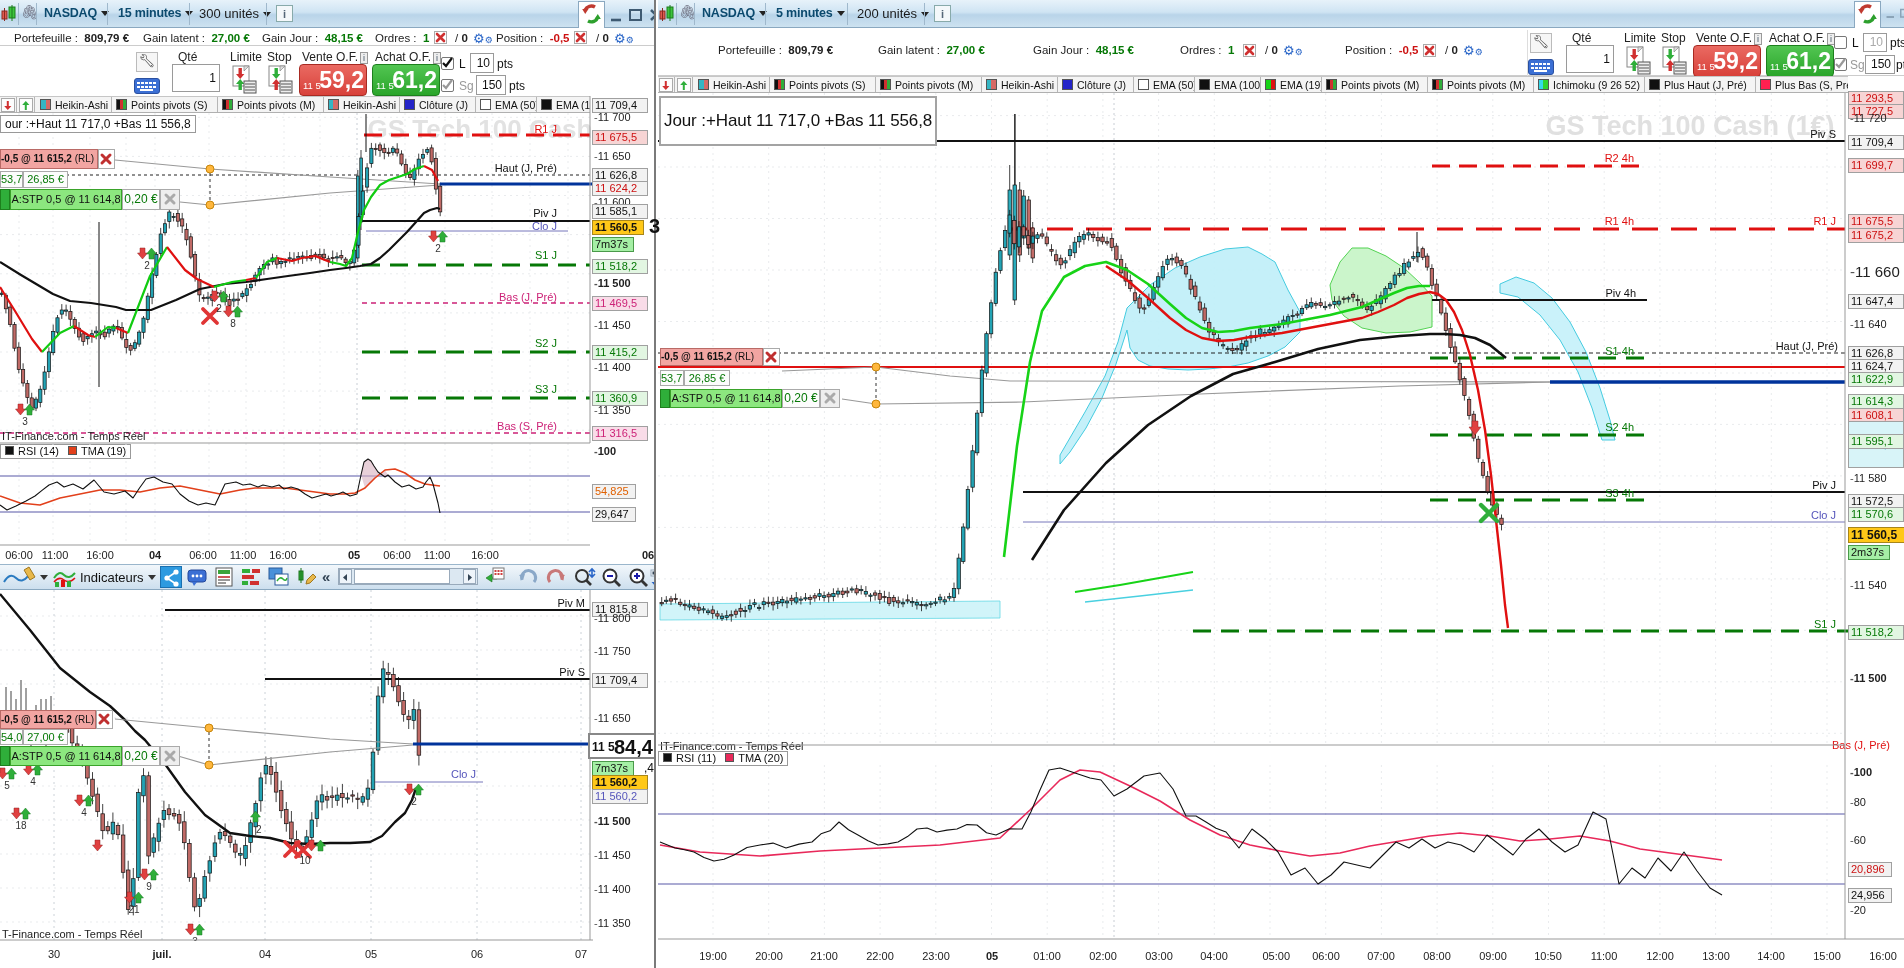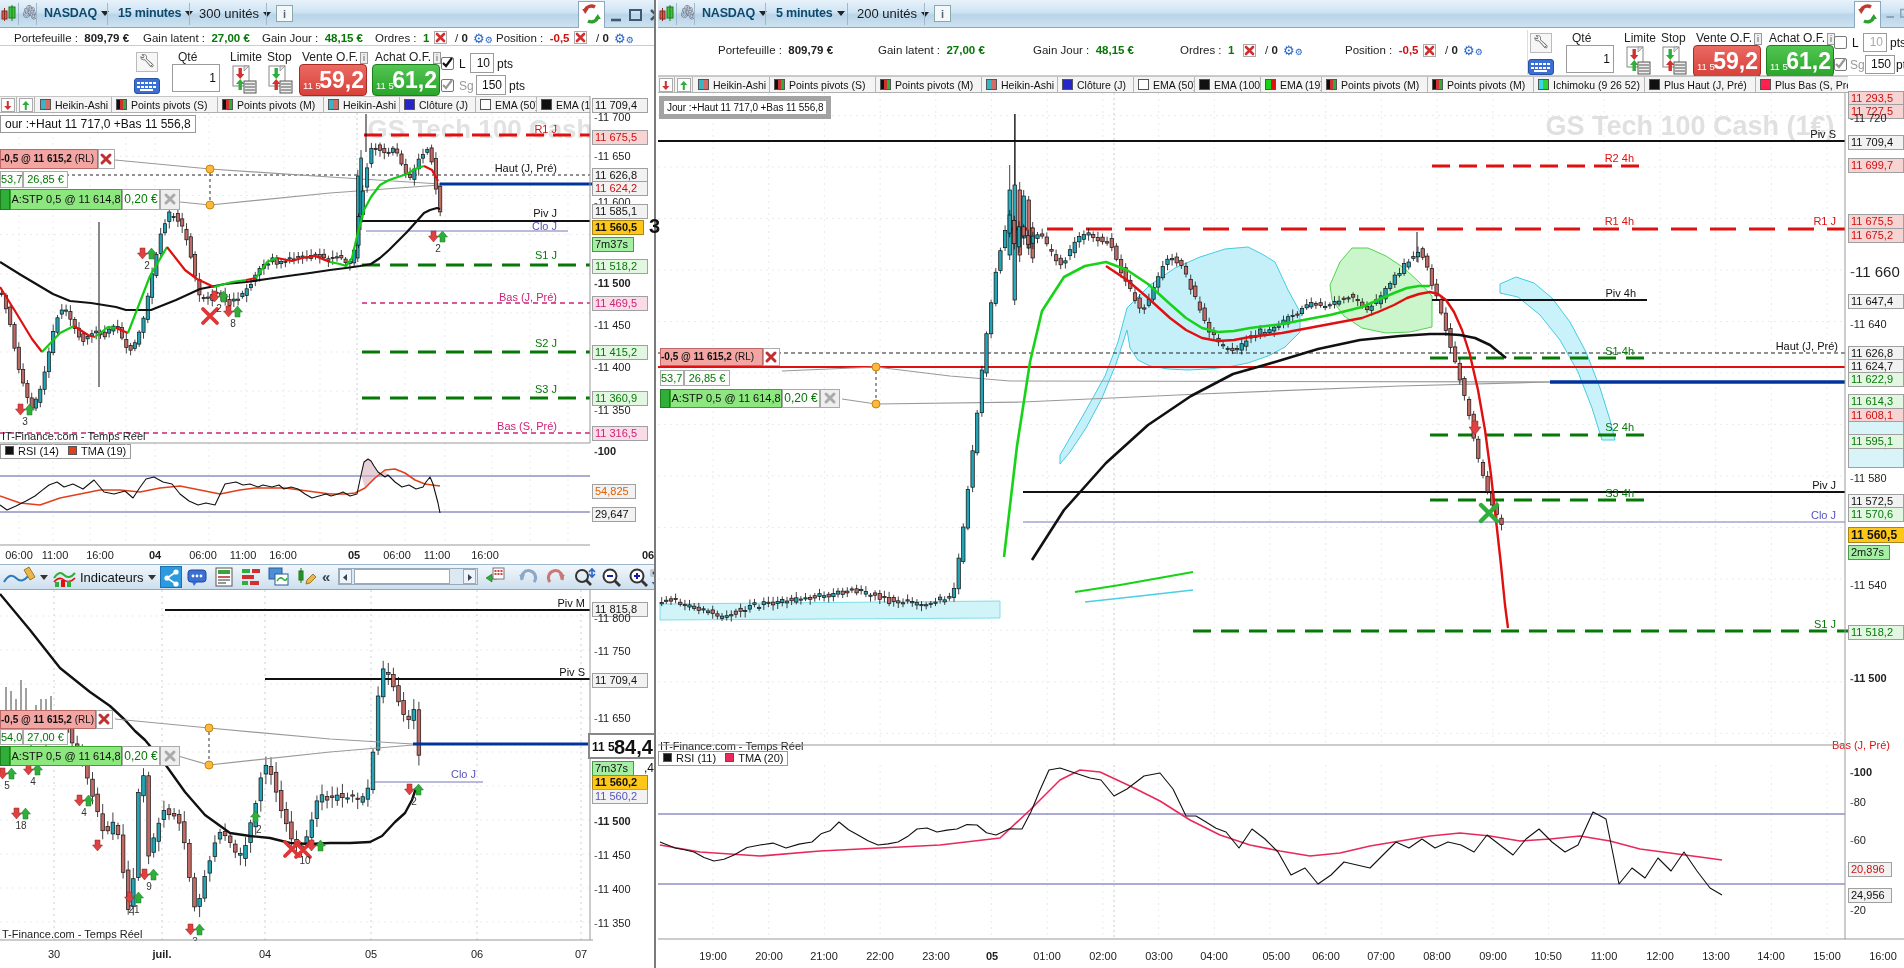--- a/index.html
+++ b/index.html
@@ -1183,21 +1183,21 @@
         <line x1="1114" y1="765" x2="1114" y2="939" stroke="#c8cdd4" stroke-width="1" stroke-dasharray="2,3"></line>
         <line x1="658" y1="814" x2="1845" y2="814" stroke="#5858a8" stroke-width="1.2"></line>
         <line x1="658" y1="884" x2="1845" y2="884" stroke="#5858a8" stroke-width="1.2"></line>
         <path d="M660.0 845.0 L700.0 852.0 L760.0 856.0 L820.0 851.0 L880.0 848.0 L940.0 845.0 L1000.0 838.0 L1030.0 810.0 L1060.0 780.0 L1080.0 770.0 L1100.0 772.0 L1130.0 786.0 L1160.0 801.0 L1190.0 820.0 L1220.0 835.0 L1250.0 845.0 L1280.0 851.0 L1310.0 856.0 L1340.0 853.0 L1370.0 846.0 L1400.0 841.0 L1430.0 836.0 L1460.0 833.0 L1490.0 836.0 L1520.0 841.0 L1550.0 839.0 L1580.0 836.0 L1610.0 841.0 L1640.0 849.0 L1670.0 853.0 L1700.0 857.0 L1722.0 860.0" fill="none" stroke="#e8295a" stroke-width="1.6" stroke-linejoin="round"></path>
         <path d="M660.0 842.0 L675.0 848.0 L684.5 849.8 L694.0 852.0 L704.0 857.6 L714.0 861.0 L724.0 859.2 L734.0 855.0 L747.0 847.5 L760.0 845.0 L773.0 843.1 L786.0 848.0 L799.0 844.1 L812.0 842.0 L821.0 833.8 L830.0 830.8 L839.0 822.0 L848.5 829.8 L858.0 835.0 L868.0 840.7 L878.0 845.0 L888.0 843.9 L898.0 842.0 L907.5 836.6 L917.0 829.0 L927.0 828.0 L937.0 832.0 L947.0 830.1 L957.0 829.0 L967.0 824.6 L977.0 825.0 L986.5 832.8 L996.0 835.0 L1009.0 828.9 L1022.0 829.0 L1031.0 811.7 L1040.0 790.0 L1049.0 770.0 L1060.0 768.0 L1075.0 773.0 L1090.0 778.0 L1101.0 780.0 L1114.0 796.0 L1127.0 789.0 L1144.0 776.0 L1160.0 773.0 L1173.0 789.0 L1186.0 816.0 L1196.0 816.0 L1206.0 822.0 L1216.0 828.3 L1226.0 832.0 L1239.0 848.0 L1252.0 829.0 L1265.0 839.0 L1278.0 852.0 L1291.0 875.0 L1305.0 868.0 L1318.0 884.0 L1331.0 875.0 L1344.0 862.0 L1357.0 865.0 L1370.0 868.0 L1383.0 855.0 L1396.0 842.0 L1409.0 848.0 L1422.0 839.0 L1435.0 848.0 L1448.0 842.0 L1461.0 845.0 L1474.0 852.0 L1487.0 835.0 L1500.0 845.0 L1513.0 855.0 L1526.0 839.0 L1539.0 829.0 L1552.0 842.0 L1565.0 852.0 L1578.0 845.0 L1593.0 812.0 L1606.0 819.0 L1619.0 884.0 L1632.0 868.0 L1645.0 878.0 L1658.0 858.0 L1671.0 871.0 L1684.0 852.0 L1697.0 871.0 L1710.0 888.0 L1722.0 895.0" fill="none" stroke="#111" stroke-width="1.1" stroke-linejoin="round"></path>
         <line x1="658" y1="745" x2="1845" y2="745" stroke="#999" stroke-width="1"></line>
         <line x1="1845" y1="93" x2="1845" y2="939" stroke="#999" stroke-width="1"></line>
         <line x1="658" y1="939" x2="1904" y2="939" stroke="#999" stroke-width="1"></line>
       </svg>
     </div>
-    <div class="abs" style="left:659px;top:96px;border:5px solid #a3a3a3;background:#fff;font-size:10px;padding:1px 3px;color:#111;letter-spacing:-0.1px">Jour :+Haut 11 717,0 +Bas 11 556,8</div>
+    <div class="abs" style="left:659px;top:96px;border:2px solid #a3a3a3;background:#fff;font-size:17px;padding:13px 3px;color:#111;letter-spacing:-0.1px">Jour :+Haut 11 717,0 +Bas 11 556,8</div>
     <div class="abs tl" style="left:660px;top:348px;width:103px;height:18px;background:#f2a5a2;border:1px solid #b96a66;font-size:10px;line-height:16px;color:#111"><b>-0,5 @ 11 615,2</b> <span style="font-size:10px">(RL)</span></div>
     <div class="abs" style="left:763px;top:348px;width:17px;height:18px;background:#fff;border:1px solid #aaa"><svg width="15" height="16">
         <path d="M3 4 L11 12 M11 4 L3 12" stroke="#c03030" stroke-width="3" stroke-linecap="round"></path>
       </svg></div>
     <div class="abs" style="left:660px;top:370px;width:24px;height:16px;background:#fcfcfc;border:1px solid #aaa;font-size:11px;line-height:14px;color:#067806">53,7</div>
     <div class="abs" style="left:684px;top:370px;width:46px;height:16px;background:#fcfcfc;border:1px solid #aaa;font-size:11px;line-height:14px;color:#067806;text-align:center">26,85 €</div>
     <div class="abs" style="left:660px;top:389px;width:10px;height:19px;background:#2fae3a;border:1px solid #1d801d"></div>
     <div class="abs tl" style="left:670px;top:389px;width:112px;height:19px;background:#8ce77f;border:1px solid #3aa32a;font-size:11px;line-height:17px;color:#111;text-align:center">A:STP 0,5 @ 11 614,8</div>
     <div class="abs" style="left:782px;top:389px;width:38px;height:19px;background:#fcfcfc;border:1px solid #aaa;font-size:12px;line-height:17px;color:#067806;text-align:center">0,20 €</div>
     <div class="abs" style="left:820px;top:389px;width:20px;height:19px;background:#eee;border:1px solid #aaa"><svg width="18" height="17">

